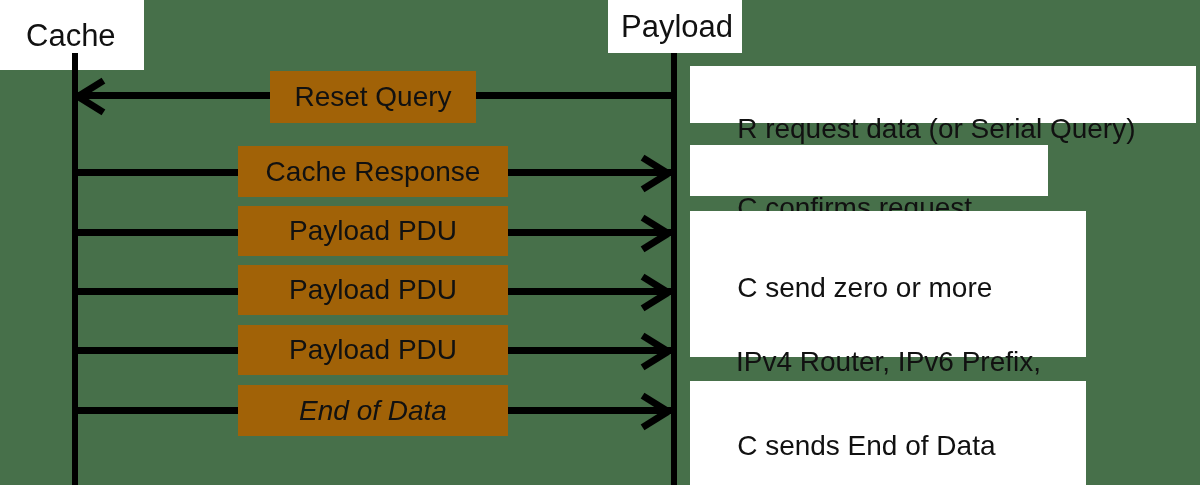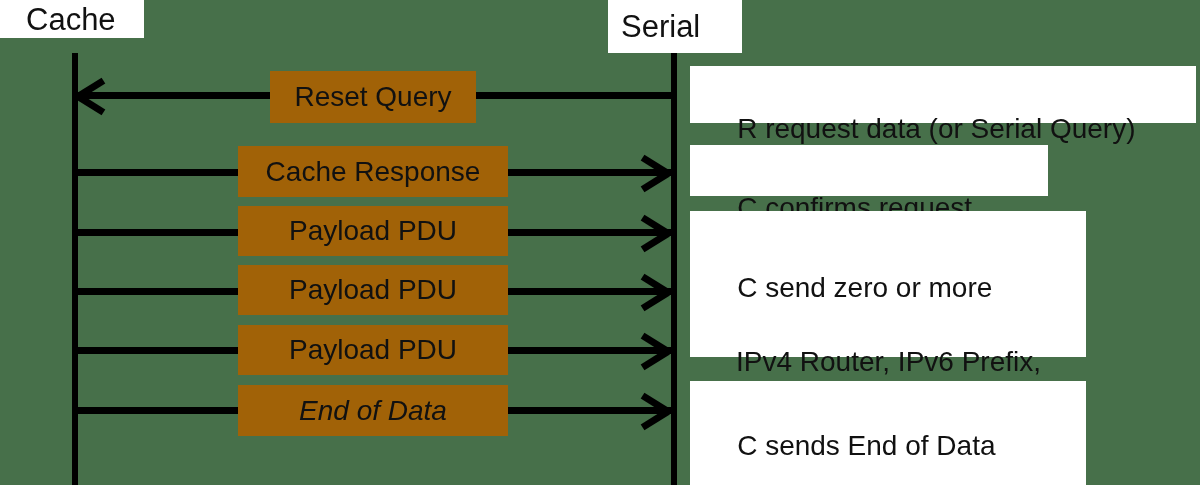--- a/index.html
+++ b/index.html
@@ -28,21 +28,21 @@
     font-size: 31px;
     line-height: 1;
     display: flex;
     align-items: center;
     box-sizing: border-box;
   }
   #participant-cache {
     left: 0px;
     top: 0px;
     width: 144px;
-    height: 38px;
+    height: 70px;
     padding-left: 26px;
   }
   #participant-router {
     left: 608px;
     top: 0px;
     width: 134px;
     height: 53px;
     padding-left: 13px;
   }
   
@@ -116,21 +116,21 @@
     padding-left: 30px;
   }
 </style>
 </head>
 <body>
 
 <div id="diagram">
 
   <div class="participant" id="participant-cache">Cache</div>
 
-  <div class="participant" id="participant-router">Serial</div>
+  <div class="participant" id="participant-router">Payload</div>
 
   <div class="lifeline" id="lifeline-cache"></div>
 
   <div class="lifeline" id="lifeline-router"></div>
 
   <div class="shaft" style="left:78px; top:92px; width:594px;"></div>
   <div class="arrowhead left" style="left:78px; top:78px;">
       <span class="a1"></span>
       <span class="a2"></span>
     </div>

